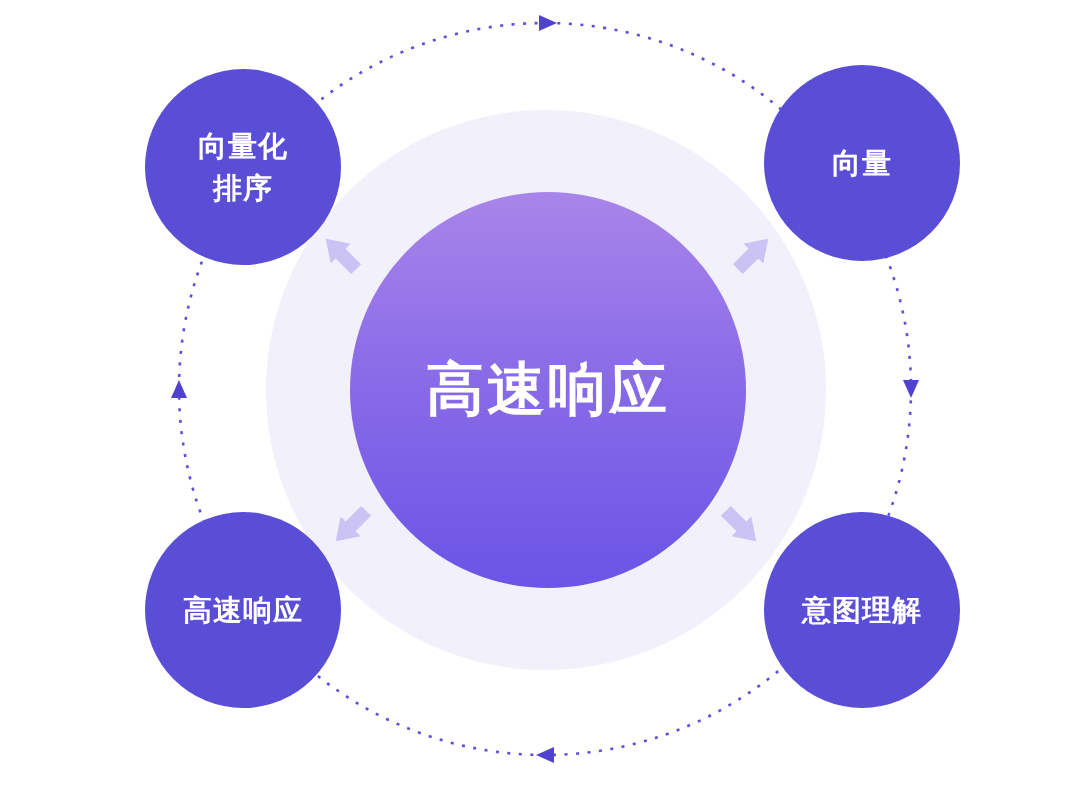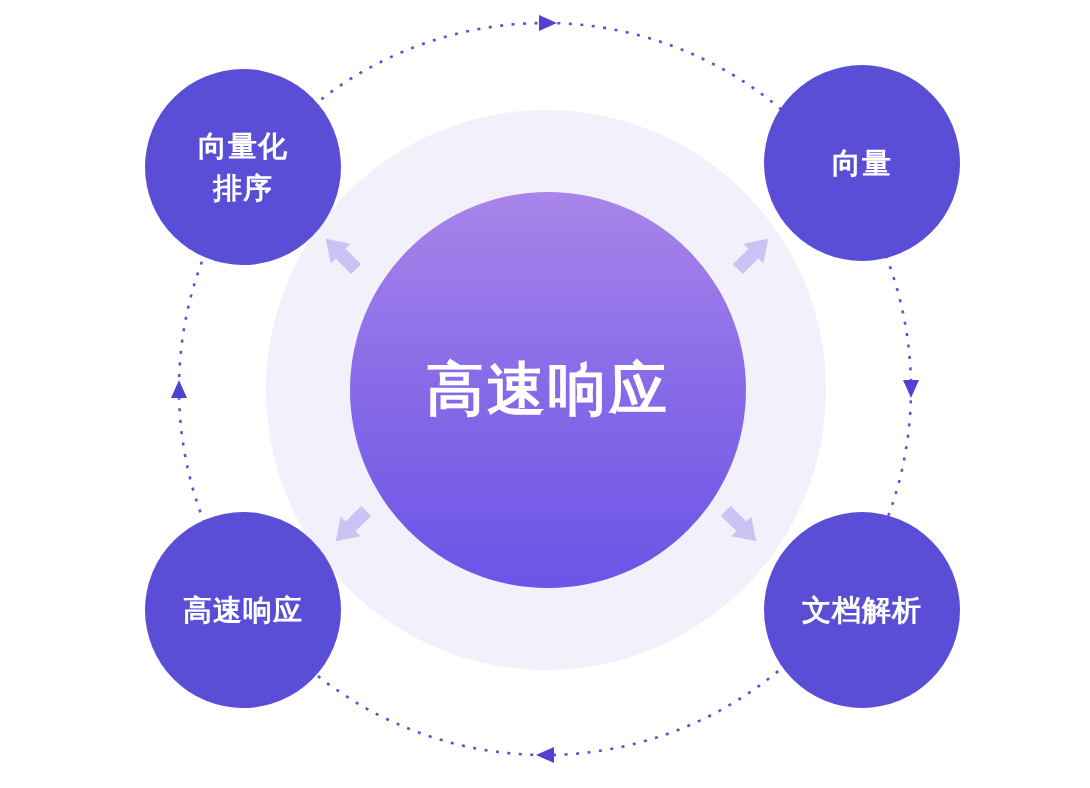--- a/index.html
+++ b/index.html
@@ -107,16 +107,16 @@
 
   <div class="satellite sat-tr">
     <span class="line">向量</span>
   </div>
 
   <div class="satellite sat-bl">
     <span class="line">高速响应</span>
   </div>
 
   <div class="satellite sat-br">
-    <span class="line">文档解析</span>
+    <span class="line">意图理解</span>
   </div>
 
 </div>
 
 </body></html>

